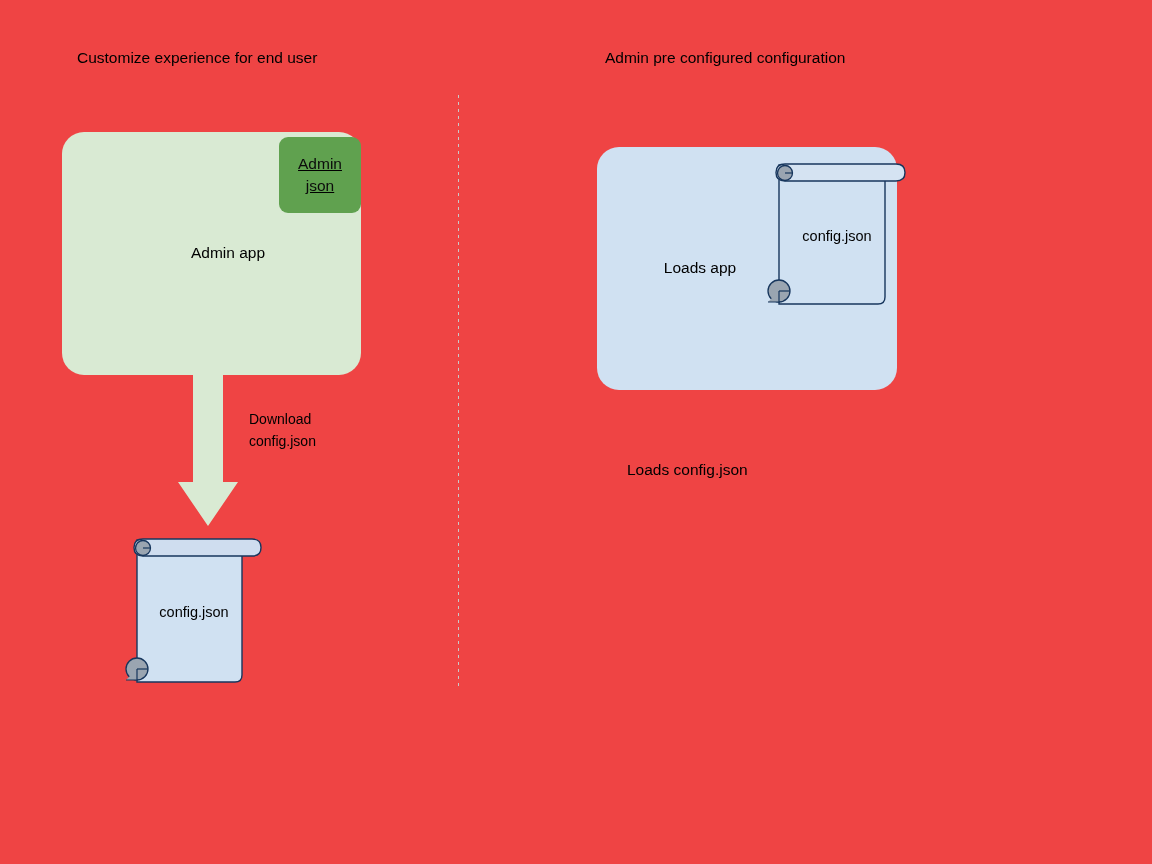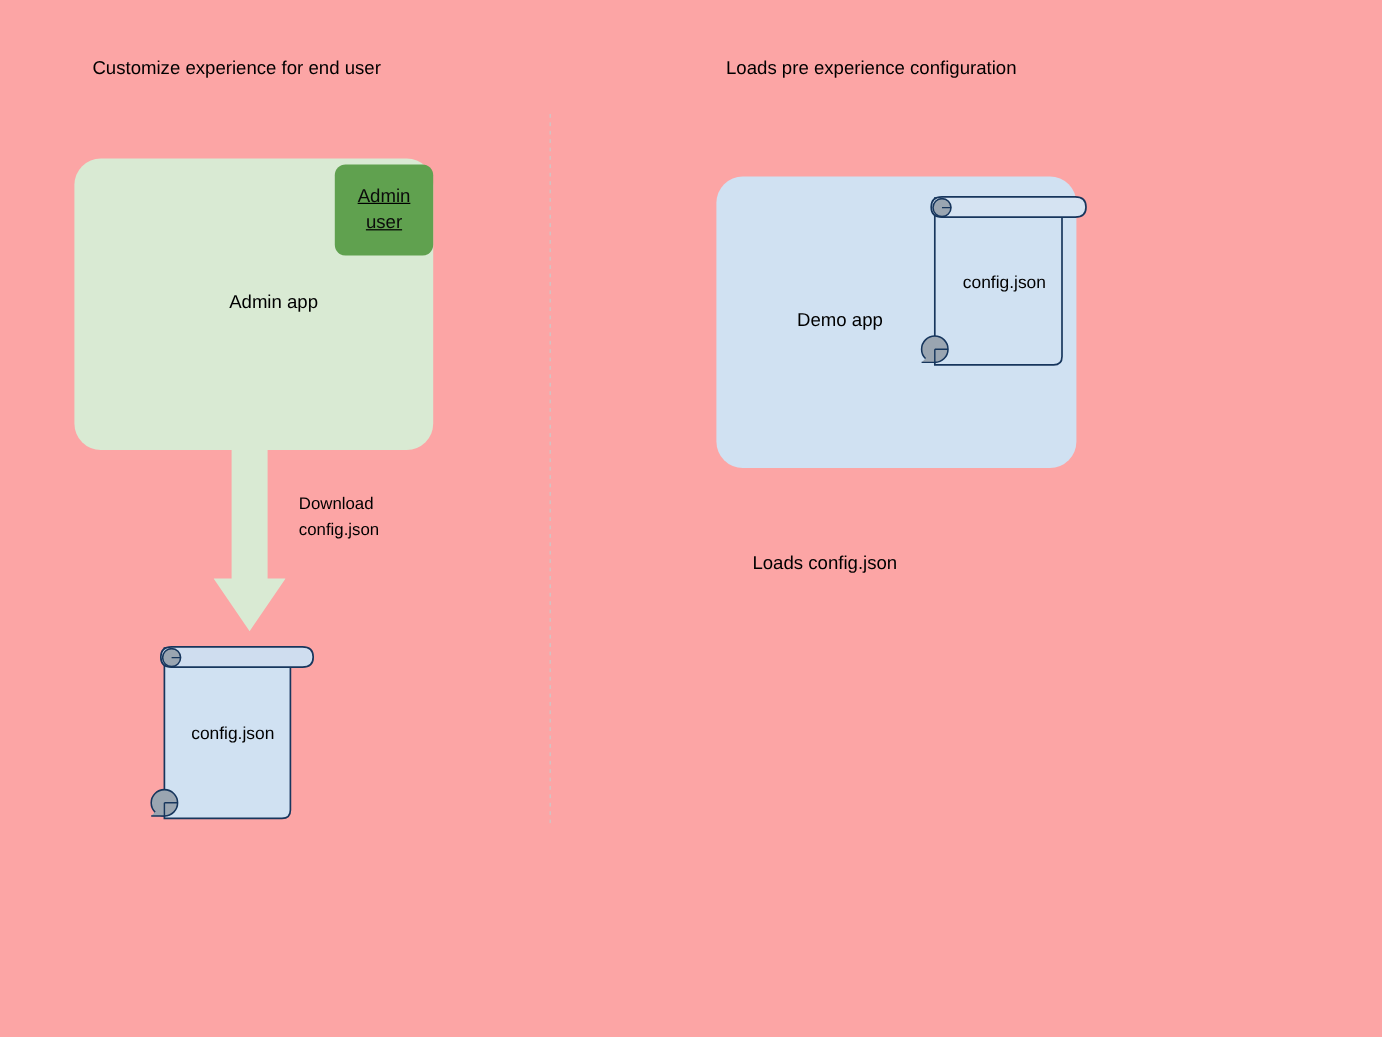--- a/index.html
+++ b/index.html
@@ -9,21 +9,21 @@
     background: #ffffff;
   }
   body {
     font-family: "Liberation Sans", sans-serif;
     -webkit-font-smoothing: antialiased;
   }
   #canvas {
     position: relative;
     width: 1152px;
     height: 864px;
-    background: #fca5a5;
+    background: #ef4444;
     overflow: hidden;
   }
   .abs { position: absolute; }
 
   
   .heading {
     font-size: 15.5px;
     color: #000000;
     white-space: nowrap;
     line-height: 1.2;
@@ -127,21 +127,21 @@
 
   <div class="abs heading" style="left:77px; top:49px;">Customize experience for end user</div>
 
   <div class="abs app-box" id="admin-app-box"></div>
 
   <div class="abs app-label" id="admin-app-label">Admin app</div>
 
   <div class="abs" id="admin-panel">
     <div class="panel-text">
       <span>Admin</span><br>
-      <span>user</span>
+      <span>json</span>
     </div>
   </div>
 
   <svg class="abs" id="download-arrow" viewBox="0 0 60 152">
     <path d="M 15 0 L 45 0 L 45 108 L 60 108 L 30 152 L 0 108 L 15 108 Z" fill="#d9ead3"></path>
   </svg>
 
   <div class="abs" id="download-label">
     <div>Download</div>
     <div>config.json</div>
@@ -158,25 +158,25 @@
 
     <path d="M 17 141 m -11 0 a 11 11 0 1 0 22 0 a 11 11 0 1 0 -22 0" fill="#9aa5b1" stroke="#17365d" stroke-width="1.3"></path>
     <path d="M 17 141 L 17 152 L 6 152" stroke="#17365d" stroke-width="1.2" fill="#9aa5b1"></path>
     <path d="M 17 141 L 28 141" stroke="#17365d" stroke-width="1.2" fill="none"></path>
   </svg>
 
   <div class="scroll-label" id="scroll-left-label">config.json</div>
 
   <div class="abs" id="divider"></div>
 
-  <div class="abs heading" style="left:605px; top:49px;">Loads pre experience configuration</div>
+  <div class="abs heading" style="left:605px; top:49px;">Admin pre configured configuration</div>
 
   <div class="abs app-box" id="demo-app-box"></div>
 
-  <div class="abs app-label" id="demo-app-label">Demo app</div>
+  <div class="abs app-label" id="demo-app-label">Loads app</div>
 
   <svg class="abs scroll-wrap" id="scroll-right" viewBox="0 0 150 163">
     <path d="M 17 12 L 123 12 L 123 144 Q 123 151 116 151 L 17 151 Z" fill="#d0e1f2" stroke="#17365d" stroke-width="1.4"></path>
     <path d="M 23 11 L 134 11 Q 143 11 143 19.5 Q 143 28 134 28 L 23 28 Q 14 28 14 19.5 Q 14 11 23 11 Z" fill="#d5e3f2" stroke="#17365d" stroke-width="1.4"></path>
     <path d="M 23 12.5 A 7.5 7.5 0 1 0 23 27.5 A 7.5 7.5 0 0 0 23 12.5 Z" fill="#9aa5b1" stroke="#17365d" stroke-width="1.3"></path>
     <path d="M 23 20 L 30.5 20" stroke="#17365d" stroke-width="1.2" fill="none"></path>
     <path d="M 17 138 m -11 0 a 11 11 0 1 0 22 0 a 11 11 0 1 0 -22 0" fill="#9aa5b1" stroke="#17365d" stroke-width="1.3"></path>
     <path d="M 17 138 L 17 149 L 6 149" stroke="#17365d" stroke-width="1.2" fill="#9aa5b1"></path>
     <path d="M 17 138 L 28 138" stroke="#17365d" stroke-width="1.2" fill="none"></path>
   </svg>

